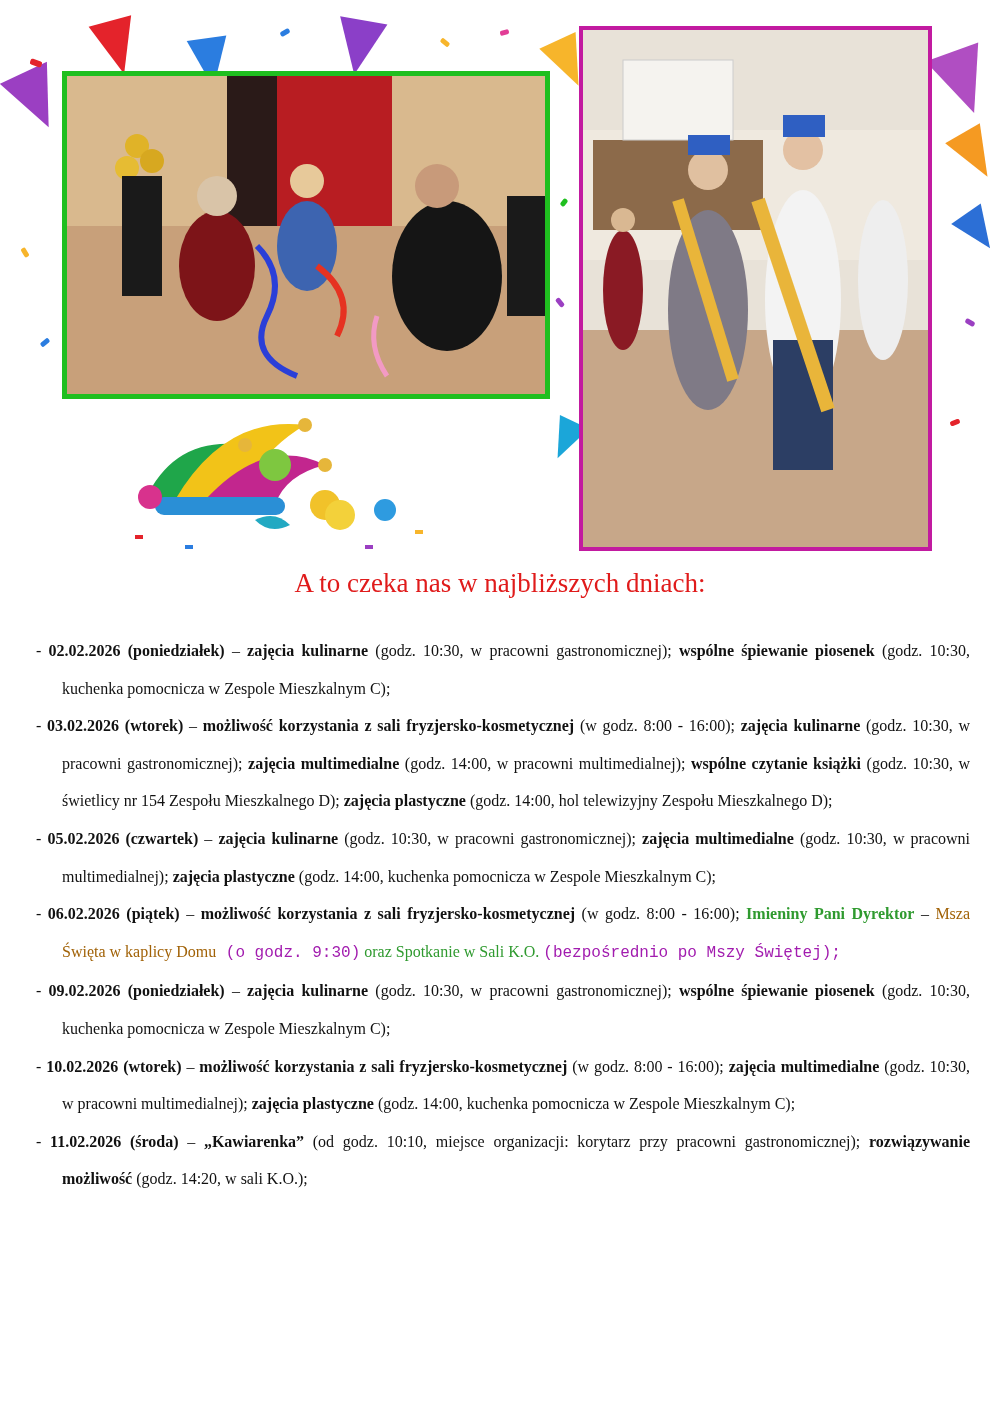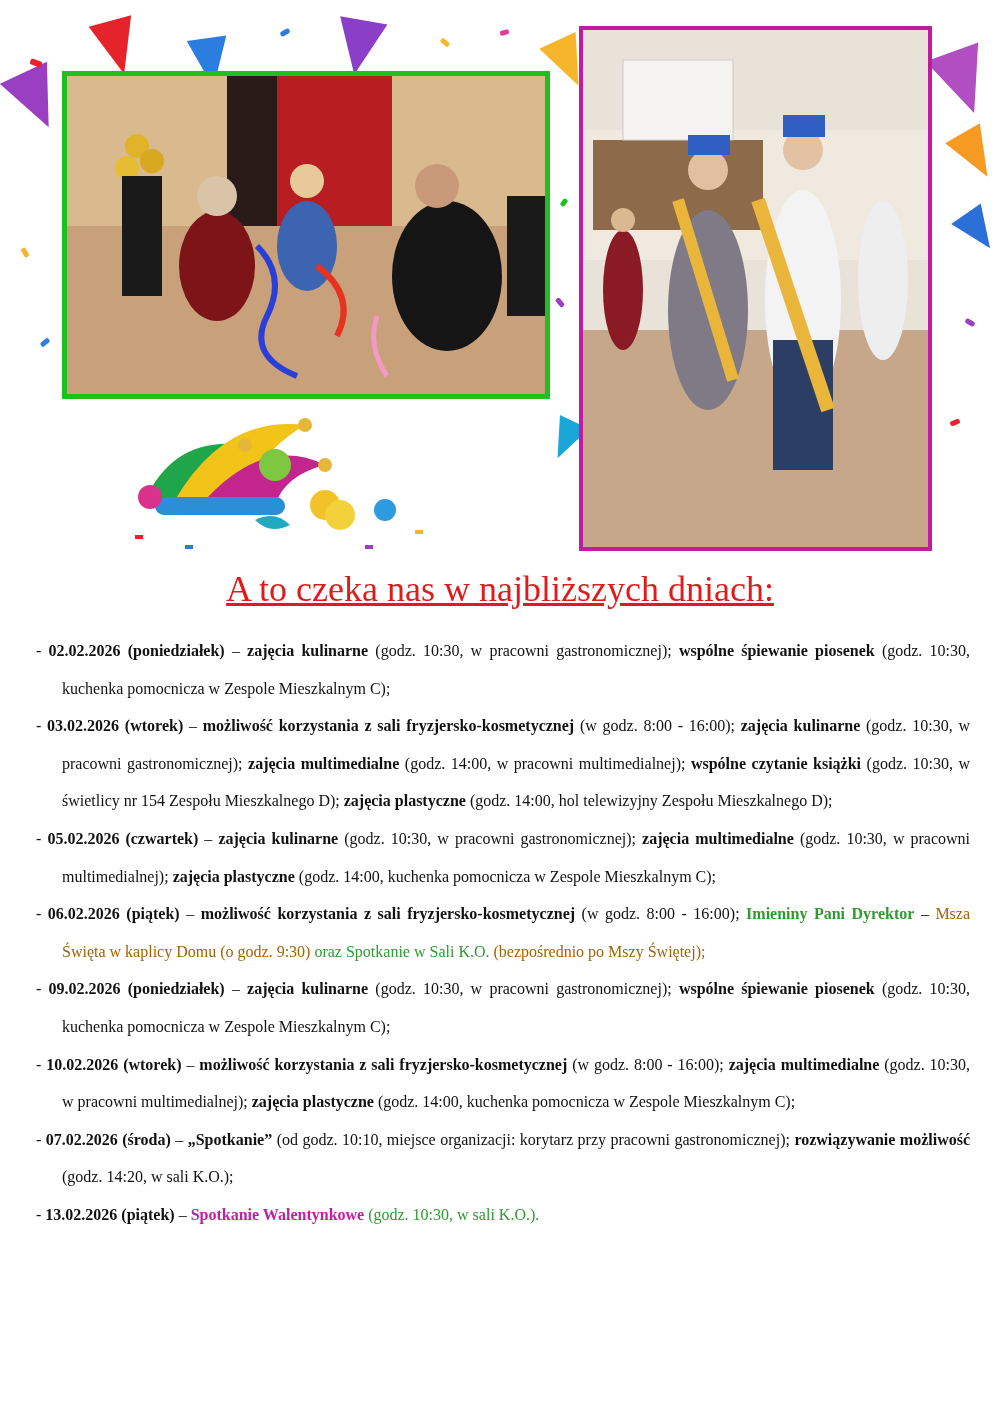--- a/index.html
+++ b/index.html
@@ -6,27 +6,27 @@
   body { width:1000px; height:1414px; background:#ffffff; position:relative; overflow:hidden;
          font-family:"Liberation Serif", serif; color:#111; }
   .deco { position:absolute; }
   .flag { position:absolute; width:0; height:0; }
   .confetti { position:absolute; border-radius:2px; }
   .photo { position:absolute; box-sizing:border-box; overflow:hidden; }
   .photo-green { left:62px; top:71px; width:488px; height:328px; border:5px solid #1fbf1f; }
   .photo-pink { left:579px; top:26px; width:353px; height:525px; border:4px solid #c21aa0; }
   .photo .scene { position:absolute; inset:0; }
   .title { position:absolute; left:0; width:1000px; top:568px; text-align:center;
-           font-size:36px; color:#e01b1b;text-decoration:underline; }
+           font-size:27px; color:#e01b1b; }
   .schedule { position:absolute; left:36px; top:632px; width:934px; font-size:16px; line-height:37.6px; }
   .entry { text-align:justify; text-align-last:left; }
   .b { font-weight:bold; }
   .green { color:#2f9a2f; }
   .blue { color:#a16207; }
-  .red { color:#a16207; }
+  .red { color:#a21caf;font-family:Liberation Mono, monospace; }
   .magenta { color:#c01ea6; }
 </style>
 </head>
 <body>
 
 <div class="deco">
   <div class="flag" style="left:95px;top:20px;border-left:22px solid transparent;border-right:22px solid transparent;border-top:55px solid #e4232b;transform:rotate(-15deg);"></div>
   <div class="flag" style="left:10px;top:70px;border-left:26px solid transparent;border-right:26px solid transparent;border-top:60px solid #9b3fc2;transform:rotate(-25deg);"></div>
   <div class="flag" style="left:190px;top:38px;border-left:20px solid transparent;border-right:20px solid transparent;border-top:50px solid #2b7de0;transform:rotate(-8deg);"></div>
   <div class="flag" style="left:335px;top:20px;border-left:24px solid transparent;border-right:24px solid transparent;border-top:55px solid #8b3fc8;transform:rotate(10deg);"></div>
@@ -117,15 +117,14 @@
 
 <h1 class="title" style="margin:0;font-weight:normal;">A to czeka nas w najbliższych dniach:</h1>
 
 <div class="schedule" id="schedule">
     <div class="entry" style="padding-left: 26px; text-indent: -26px;"><span class="">- </span><span class="b">02.02.2026 (poniedziałek)</span><span class=""> – </span><span class="b">zajęcia kulinarne</span><span class=""> (godz. 10:30, w pracowni gastronomicznej); </span><span class="b">wspólne śpiewanie piosenek</span><span class=""> (godz. 10:30, kuchenka pomocnicza w Zespole Mieszkalnym C);</span></div>
     <div class="entry" style="padding-left: 26px; text-indent: -26px;"><span class="">- </span><span class="b">03.02.2026 (wtorek)</span><span class=""> – </span><span class="b">możliwość korzystania z sali fryzjersko-kosmetycznej</span><span class=""> (w godz. 8:00 - 16:00); </span><span class="b">zajęcia kulinarne</span><span class=""> (godz. 10:30, w pracowni gastronomicznej); </span><span class="b">zajęcia multimedialne</span><span class=""> (godz. 14:00, w pracowni multimedialnej); </span><span class="b">wspólne czytanie książki</span><span class=""> (godz. 10:30, w świetlicy nr 154 Zespołu Mieszkalnego D); </span><span class="b">zajęcia plastyczne</span><span class=""> (godz. 14:00,  hol telewizyjny Zespołu Mieszkalnego D);</span></div>
     <div class="entry" style="padding-left: 26px; text-indent: -26px;"><span class="">- </span><span class="b">05.02.2026 (czwartek)</span><span class=""> – </span><span class="b">zajęcia kulinarne</span><span class=""> (godz. 10:30, w pracowni gastronomicznej); </span><span class="b">zajęcia multimedialne</span><span class=""> (godz. 10:30, w pracowni multimedialnej); </span><span class="b">zajęcia plastyczne</span><span class=""> (godz. 14:00, kuchenka pomocnicza w Zespole Mieszkalnym C);</span></div>
     <div class="entry" style="padding-left: 26px; text-indent: -26px;"><span class="">- </span><span class="b">06.02.2026 (piątek)</span><span class=""> – </span><span class="b">możliwość korzystania z sali fryzjersko-kosmetycznej</span><span class=""> (w godz. 8:00 - 16:00); </span><span class="b green">Imieniny Pani Dyrektor</span><span class=""> – </span><span class="blue">Msza Święta w kaplicy Domu</span><span class="red"> (o godz. 9:30)</span><span class="green"> oraz Spotkanie w Sali K.O. </span><span class="red">(bezpośrednio po Mszy Świętej);</span></div>
     <div class="entry" style="padding-left: 26px; text-indent: -26px;"><span class="">- </span><span class="b">09.02.2026 (poniedziałek)</span><span class=""> – </span><span class="b">zajęcia kulinarne</span><span class=""> (godz. 10:30, w pracowni gastronomicznej); </span><span class="b">wspólne śpiewanie piosenek</span><span class=""> (godz. 10:30, kuchenka pomocnicza w Zespole Mieszkalnym C);</span></div>
     <div class="entry" style="padding-left: 26px; text-indent: -26px;"><span class="">- </span><span class="b">10.02.2026 (wtorek)</span><span class=""> – </span><span class="b">możliwość korzystania z sali fryzjersko-kosmetycznej</span><span class=""> (w godz. 8:00 - 16:00); </span><span class="b">zajęcia multimedialne</span><span class=""> (godz. 10:30, w pracowni multimedialnej); </span><span class="b">zajęcia plastyczne</span><span class=""> (godz. 14:00, kuchenka pomocnicza w Zespole Mieszkalnym C);</span></div>
-    <div class="entry" style="padding-left: 26px; text-indent: -26px;"><span class="">- </span><span class="b">07.02.2026 (środa)</span><span class=""> – </span><span class="b">„Spotkanie”</span><span class=""> (od godz. 10:10, miejsce organizacji: korytarz przy pracowni gastronomicznej); </span><span class="b">rozwiązywanie możliwość</span><span class=""> (godz. 14:20, w sali K.O.);</span></div>
-    <div class="entry" style="padding-left: 26px; text-indent: -26px;"><span class="">- </span><span class="b">13.02.2026 (piątek)</span><span class=""> – </span><span class="b magenta">Spotkanie Walentynkowe</span><span class="green"> (godz. 10:30, w sali K.O.).</span></div>
+    <div class="entry" style="padding-left: 26px; text-indent: -26px;"><span class="">- </span><span class="b">11.02.2026 (środa)</span><span class=""> – </span><span class="b">„Kawiarenka”</span><span class=""> (od godz. 10:10, miejsce organizacji: korytarz przy pracowni gastronomicznej); </span><span class="b">rozwiązywanie możliwość</span><span class=""> (godz. 14:20, w sali K.O.);</span></div>
   </div>
 
 </body></html>

